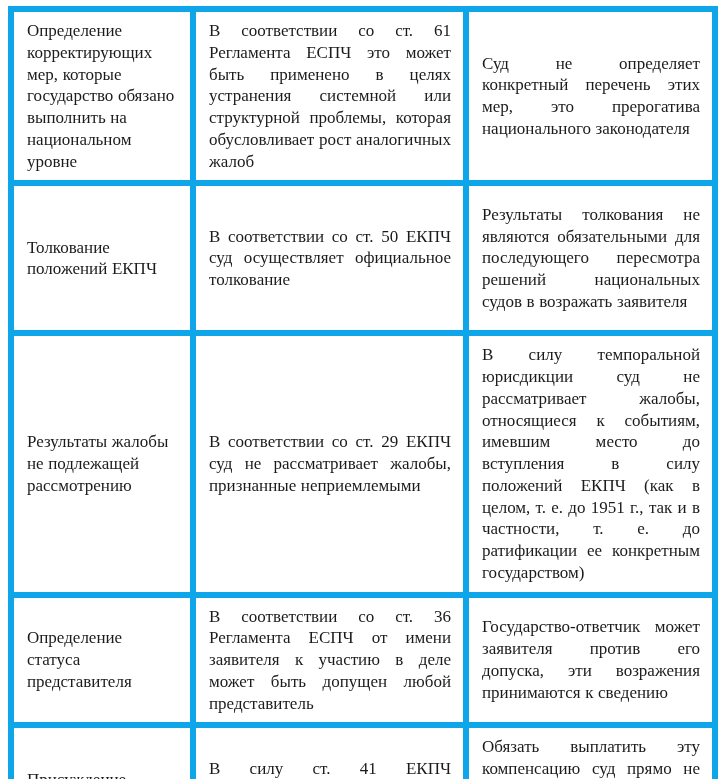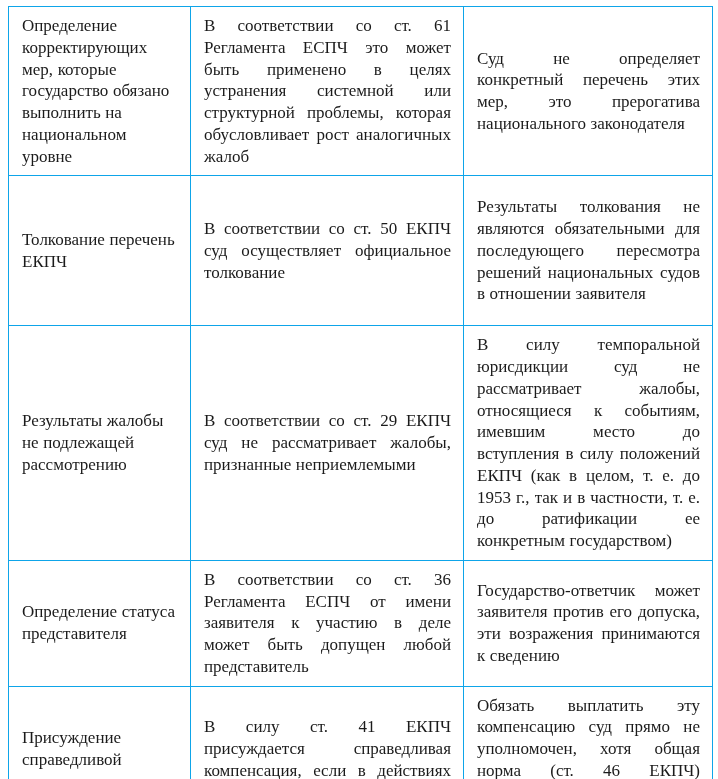--- a/index.html
+++ b/index.html
@@ -19,21 +19,21 @@
     position: relative;
     box-sizing: border-box;
   }
   table.tbl {
     border-collapse: collapse;
     table-layout: fixed;
     width: 702px;
     margin: 6px 8px 0 8px;
   }
   table.tbl td {
-    border: 1px solid #0ea5e9;
+    border: 6px solid #0ea5e9;
     vertical-align: middle;
     font-size: 17px;
     line-height: 1.28;
     padding: 8px 12px 8px 13px;
     box-sizing: border-box;
     word-spacing: 0.02em;
   }
   td.c1 { width: 182px; text-align: left; padding-left: 14px; }
   td.c2 { width: 273px; text-align: justify; }
   td.c3 { width: 249px; text-align: justify; }
@@ -49,28 +49,28 @@
 
 <div class="page">
   <table class="tbl">
     <tbody>
       <tr class="r1">
         <td class="c1">Определение корректирующих мер, которые государство обязано выполнить на национальном уровне</td>
         <td class="c2">В соответствии со ст. 61 Регламента ЕСПЧ это может быть применено в целях устранения системной или структурной проблемы, которая обусловливает рост аналогичных жалоб</td>
         <td class="c3">Суд не определяет конкретный перечень этих мер, это прерогатива национального законодателя</td>
       </tr>
       <tr class="r2">
-        <td class="c1">Толкование перечень ЕКПЧ</td>
+        <td class="c1">Толкование положений ЕКПЧ</td>
         <td class="c2">В соответствии со ст. 50 ЕКПЧ суд осуществляет официальное толкование</td>
-        <td class="c3">Результаты толкования не являются обязательными для последующего пересмотра решений национальных судов в отношении заявителя</td>
+        <td class="c3">Результаты толкования не являются обязательными для последующего пересмотра решений национальных судов в возражать заявителя</td>
       </tr>
       <tr class="r3">
         <td class="c1">Результаты жалобы не подлежащей рассмотрению</td>
         <td class="c2">В соответствии со ст. 29 ЕКПЧ суд не рассматривает жалобы, признанные неприемлемыми</td>
-        <td class="c3">В силу темпоральной юрисдикции суд не рассматривает жалобы, относящиеся к событиям, имевшим место до вступления в силу положений ЕКПЧ (как в целом, т. е. до 1953 г., так и в частности, т. е. до ратификации ее конкретным государством)</td>
+        <td class="c3">В силу темпоральной юрисдикции суд не рассматривает жалобы, относящиеся к событиям, имевшим место до вступления в силу положений ЕКПЧ (как в целом, т. е. до 1951 г., так и в частности, т. е. до ратификации ее конкретным государством)</td>
       </tr>
       <tr class="r4">
         <td class="c1">Определение статуса представителя</td>
         <td class="c2">В соответствии со ст. 36 Регламента ЕСПЧ от имени заявителя к участию в деле может быть допущен любой представитель</td>
         <td class="c3">Государство-ответчик может заявителя против его допуска, эти возражения принимаются к сведению</td>
       </tr>
       <tr class="r5">
         <td class="c1">Присуждение справедливой компенсации</td>
         <td class="c2">В силу ст. 41 ЕКПЧ присуждается справедливая компенсация, если в действиях властей признаны нарушения</td>
         <td class="c3"><span>Обязать выплатить эту компенсацию суд прямо не уполномочен, хотя общая норма (ст. 46 ЕКПЧ) закрепляет обязательную силу постановлений</span></td>

